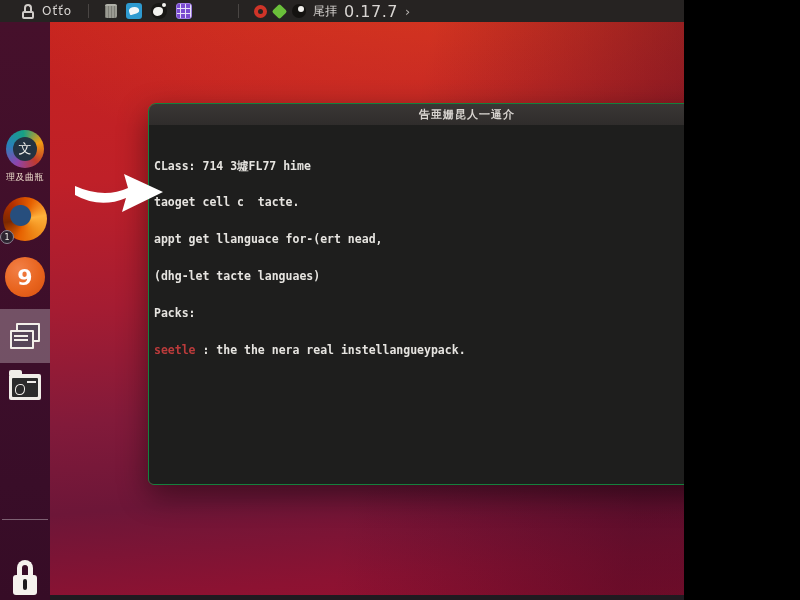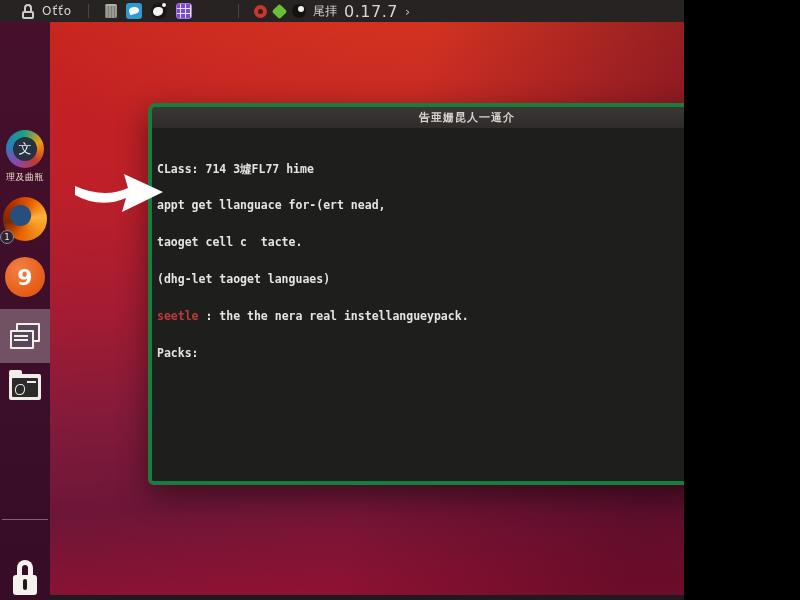--- a/index.html
+++ b/index.html
@@ -115,21 +115,21 @@
   .lock-big .bd { width:24px; height:20px; background:#f5f2ee; border-radius:3px; position:relative; }
   .lock-big .bd::after { content:""; position:absolute; left:10px; top:4px; width:4px; height:11px; background:#1c1a1c; border-radius:2px; }
 
   
   .arrow { position:absolute; left:74px; top:161px; width:90px; height:56px; z-index:40; }
 
   
   .window {
     position:absolute; left:148px; top:103px; width:638px; height:382px; z-index:25;
     border-radius:8px 8px 6px 6px; box-shadow:0 10px 30px rgba(0,0,0,0.45);
-    overflow:hidden; border:4px solid #15803d;
+    overflow:hidden; border:1px solid #15803d;
   }
   .titlebar {
     height:21px; background:linear-gradient(#3a3735, #2f2c2b);
     display:flex; align-items:center; position:relative;
   }
   .title { position:absolute; left:0; right:0; text-align:center; color:#d8d4d0; font-size:11px; font-weight:bold; letter-spacing:1px; }
   .controls { position:absolute; right:8px; top:0; height:21px; display:flex; align-items:center; gap:14px; }
   .wc { color:#cfcac6; font-size:10px; line-height:1; cursor:default; }
   .wc-close { width:13px; height:13px; border-radius:50%;
     background:radial-gradient(circle at 35% 32%, #ff9a60, #e95420 65%, #cf4315 100%); position:relative; }
@@ -227,21 +227,21 @@
     <div class="titlebar">
       <div class="title">告亜姗昆人一逼介</div>
       <div class="controls">
         <span class="wc">∧</span>
         <span class="wc">∨</span>
         <span class="wc-close"></span>
       </div>
     </div>
     <div class="term">
       <div>CLass: 714 3墟FL77 hime</div>
+      <div>taoget cell c  tacte.</div>
       <div>appt get llanguace for-(ert nead,</div>
-      <div>taoget cell c  tacte.</div>
-      <div>(dhg-let taoget languaes)</div>
+      <div>(dhg-let tacte languaes)</div>
+      <div>Packs:</div>
       <div><span class="t-red">seetle</span><span> : the the nera real instellangueypack.</span></div>
-      <div>Packs:</div>
     </div>
   </div>
 
 </div>
 
 </body></html>

